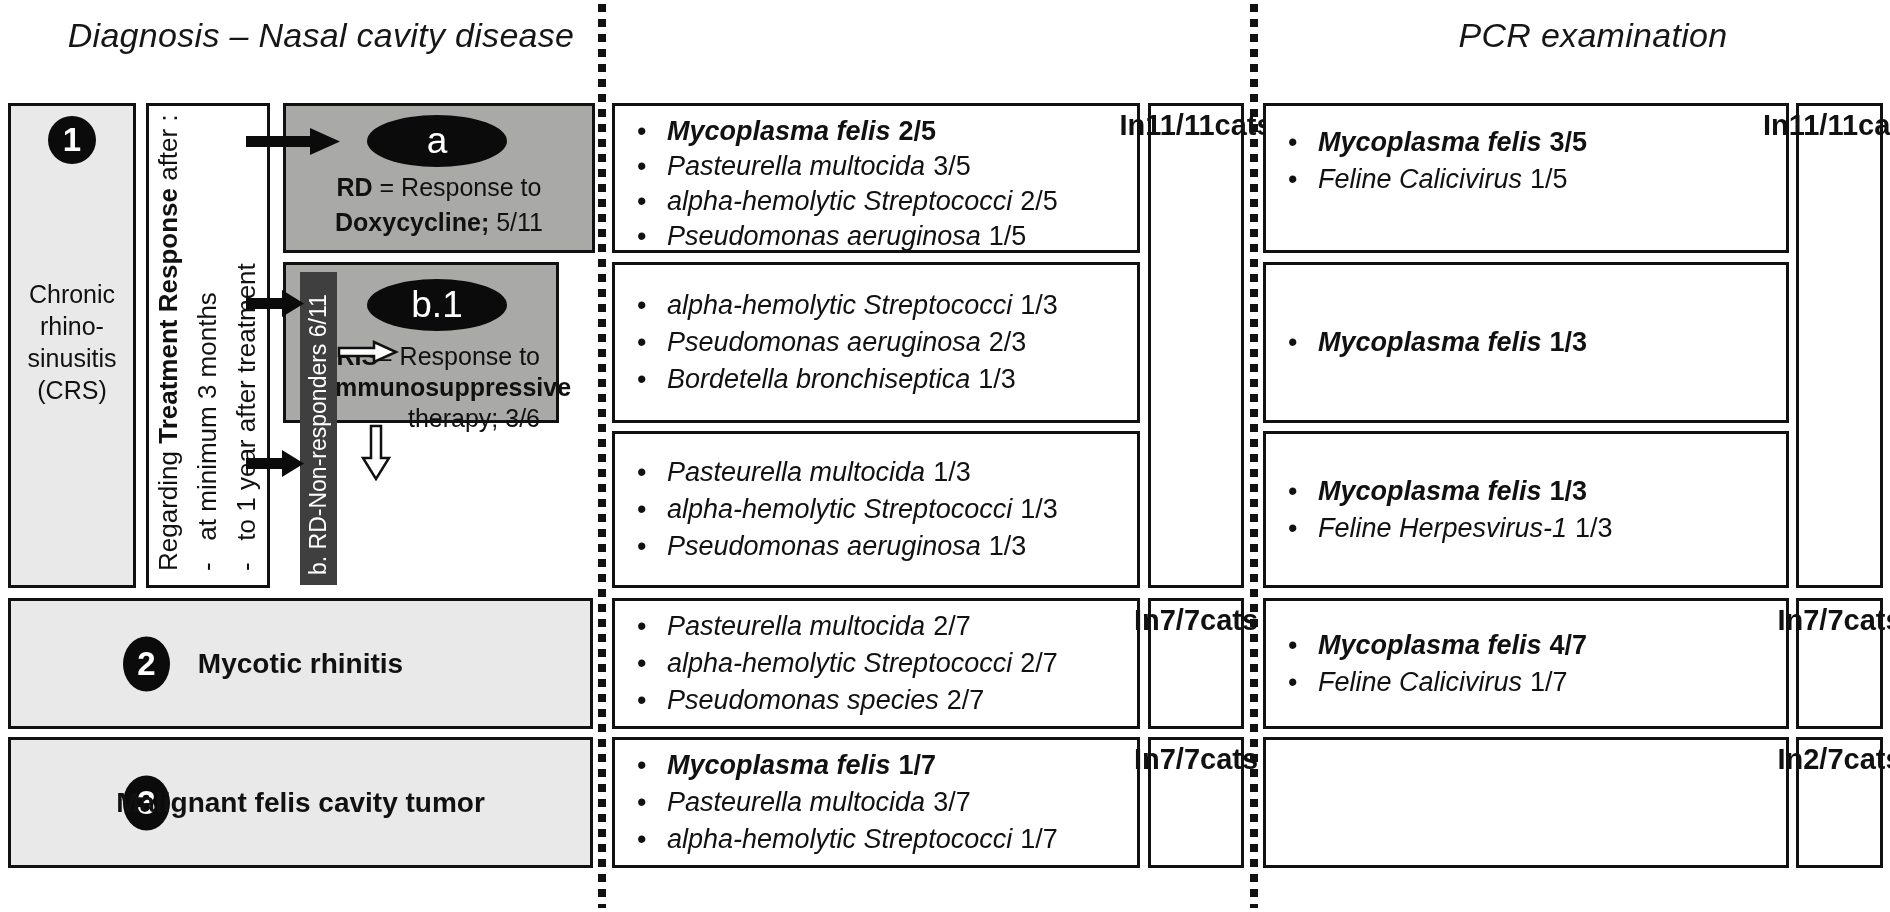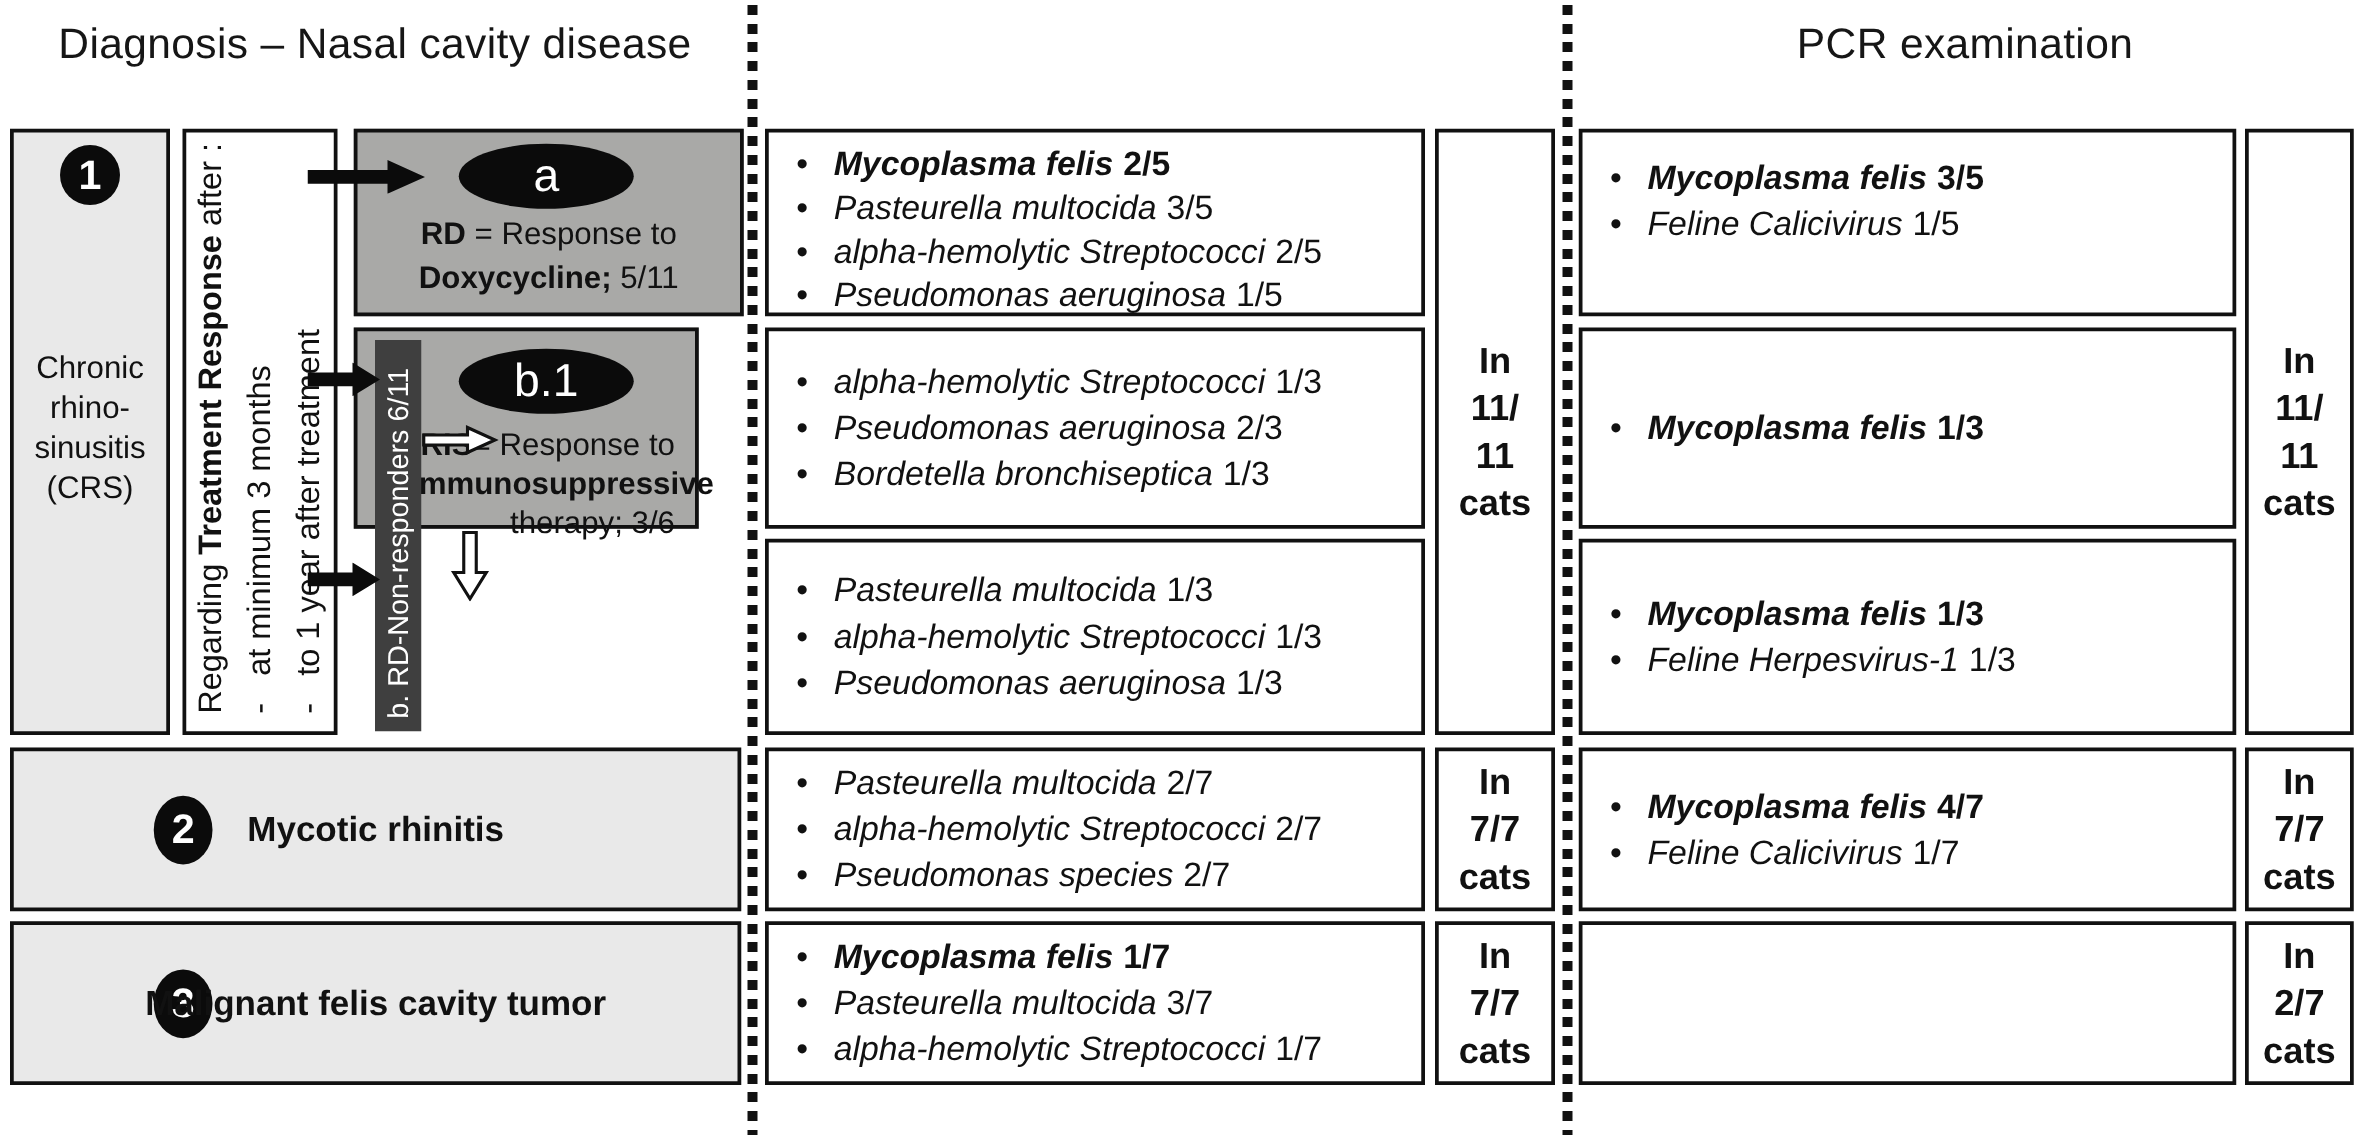--- a/index.html
+++ b/index.html
@@ -1,21 +1,21 @@
 <!DOCTYPE html>
 <html><head>
 <meta charset="utf-8">
 <style>
   html,body{margin:0;padding:0;background:#fff;}
   .canvas{position:relative;width:1890px;height:912px;background:#fff;
           font-family:"Liberation Sans",sans-serif;color:#111;overflow:hidden;}
 
   
-  .hdr{position:absolute;top:16px;font-size:34px;text-align:center;
-       letter-spacing:.3px;color:#161616;}
+  .hdr{position:absolute;top:16px;font-size:34px;font-style:italic;text-align:center;
+       letter-spacing:.3px;color:#161616;padding-left:21px;}
   .hdr.h-diag{left:0;width:600px;}
   .hdr.h-cult{left:606px;width:644px;}
   .hdr.h-pcr{left:1258px;width:628px;}
 
   
   .sep{position:absolute;top:4px;height:904px;width:8px;
        background:repeating-linear-gradient(to bottom,#111 0 8px,transparent 8px 15px);}
   .sep.s1{left:598px;} .sep.s2{left:1250px;}
 
   
@@ -78,21 +78,21 @@
 
   .bullet-item{display:flex;font-size:27px;line-height:37px;}
   .c-a .bullet-item{line-height:35px;}
   .bullet{width:30px;flex:0 0 auto;}
   .org{font-style:italic;white-space:pre;}
   .count{margin-left:8px;}
   .bold .org,.bold .count{font-weight:bold;}
 
   
   .total-box{position:absolute;background:#fff;border:3px solid #111;box-sizing:border-box;
-             display:flex;flex-direction:column;justify-content:center;text-align:center;
+             display:flex;flex-direction:row;justify-content:center;text-align:center;
              font-weight:bold;font-size:29px;line-height:38px;}
   .ct1{left:1148px;top:103px;width:96px;height:485px;}
   .pt1{left:1796px;top:103px;width:87px;height:485px;}
   .ct2{left:1148px;top:598px;width:96px;height:131px;}
   .pt2{left:1796px;top:598px;width:87px;height:131px;}
   .ct3{left:1148px;top:737px;width:96px;height:131px;}
   .pt3{left:1796px;top:737px;width:87px;height:131px;}
 
   
   .r2-box{left:8px;top:598px;width:585px;height:131px;}

